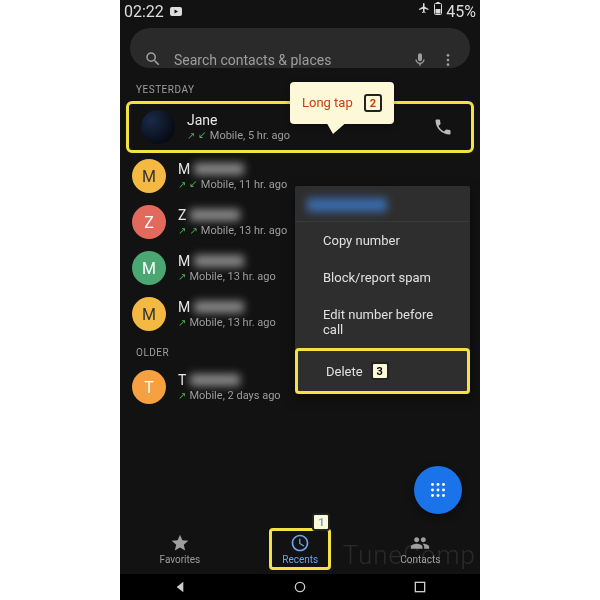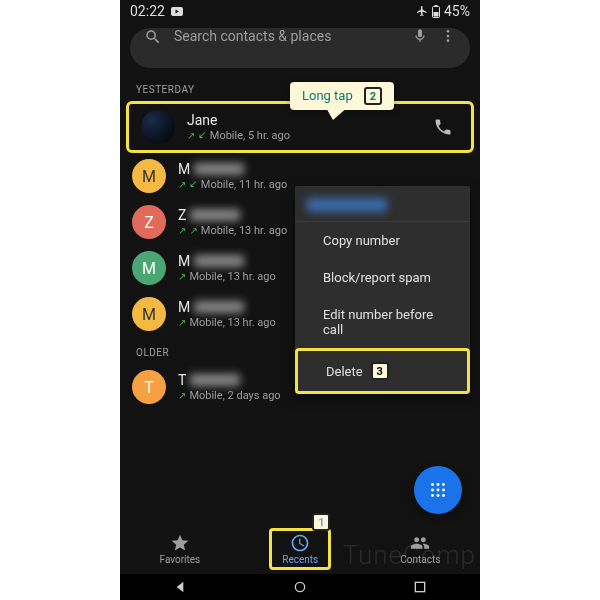--- a/index.html
+++ b/index.html
@@ -1,41 +1,41 @@
 <!DOCTYPE html>
 <html><head>
 <meta charset="utf-8">
 <style>
   * { margin: 0; padding: 0; box-sizing: border-box; font-family: Roboto, Arial, sans-serif; }
   body { background: #fff; width: 600px; height: 600px; position: relative; }
   .phone { position: absolute; left: 120px; top: 0; width: 360px; height: 600px; background: #121212; color: #e0e0e0; overflow: hidden; }
-  .status-bar { height: 22px; display: flex; justify-content: space-between; align-items: center; padding: 0 10px; font-size: 14px; color: #ddd; gap: 36px; }
+  .status-bar { height: 22px; display: flex; justify-content: space-between; align-items: center; padding: 0 4px; font-size: 16px; color: #ddd; gap: 36px; }
   .status-left { display: flex; align-items: center; gap: 6px; }
-  .status-right { display: flex; align-items: center; gap: 4px; }
-  .search-bar { margin: 6px 10px; height: 40px; background: #2a2a2a; border-radius: 20px; display: flex; align-items: flex-start; padding: 0 14px; gap: 12px; }
+  .status-right { display: flex; align-items: flex-start; gap: 4px; }
+  .search-bar { margin: 6px 10px; height: 40px; background: #2a2a2a; border-radius: 20px; display: flex; align-items: flex-end; padding: 0 14px; gap: 12px; }
   .search-text { flex: 1; color: #9e9e9e; font-size: 14px; }
   .section-header { font-size: 10px; letter-spacing: 0.5px; color: #9e9e9e; padding: 10px 16px 6px; }
   .call-row { display: flex; align-items: center; padding: 6px 12px; gap: 12px; position: relative; justify-content: space-between; }
   .avatar { width: 34px; height: 34px; border-radius: 50%; display: flex; align-items: center; justify-content: center; font-size: 16px; color: #fff; flex-shrink: 0; }
   .avatar.dark { background: radial-gradient(circle at 30% 30%, #1a2a4a, #000); }
   .avatar.yellow { background: #f4b942; color: #333; }
   .avatar.red { background: #e26a5c; }
   .avatar.green { background: #4aa673; }
   .avatar.orange { background: #f5a142; }
   .call-info { flex: 1; min-width: 0; }
   .call-name { font-size: 14px; color: #e8e8e8; line-height: 1.2; display: flex; align-items: center; gap: 4px; }
   .blur { filter: blur(4px); background: #888; color: transparent; border-radius: 2px; display: inline-block; width: 50px; height: 12px; vertical-align: middle; }
   .blur.wide { width: 80px; height: 14px; background: #3a6aaa; }
   .call-sub { font-size: 11px; color: #9e9e9e; margin-top: 1px; display: flex; align-items: center; gap: 3px; }
   .arrow { font-size: 10px; }
   .arrow.out { color: #4caf50; }
   .arrow.in { color: #4caf50; transform: rotate(180deg); display: inline-block; }
   .phone-icon { color: #bbb; padding: 0 6px; }
   .highlight-box { border: 3px solid #f4e242; border-radius: 6px; }
-  .tooltip { position: absolute; background: #fcf8d8; color: #0f766e; padding: 5px 12px; border-radius: 4px; font-size: 13px; z-index: 20; box-shadow: 0 2px 6px rgba(0,0,0,0.3); }
+  .tooltip { position: absolute; background: #fcf8d8; color: #c2410c; padding: 12px 12px; border-radius: 4px; font-size: 13px; z-index: 20; box-shadow: 0 2px 6px rgba(0,0,0,0.3); }
   .tooltip::after { content: ''; position: absolute; width: 0; height: 0; }
   .tooltip.t2::after { bottom: -10px; left: 35px; border-left: 8px solid transparent; border-right: 16px solid transparent; border-top: 14px solid #fcf8d8; }
   .num-badge { display: inline-flex; align-items: center; justify-content: center; width: 18px; height: 18px; border: 2.5px solid #222; border-radius: 3px; font-weight: bold; font-size: 11px; background: #fcf8d8; margin-left: 8px; }
   .context-menu { position: absolute; right: 10px; top: 186px; width: 175px; background: #2e2e2e; z-index: 15; box-shadow: 0 4px 12px rgba(0,0,0,0.5); border-radius: 2px; }
   .menu-header { padding: 8px 12px; border-bottom: 1px solid #3a3a3a; }
   .menu-item { padding: 11px 28px; font-size: 13px; color: #e0e0e0; }
   .menu-highlight { border: 3px solid #f4e242; border-radius: 4px; display: flex; align-items: center; justify-content: flex-start; }
   .fab { position: absolute; right: 18px; bottom: 86px; width: 48px; height: 48px; background: #1a73e8; border-radius: 50%; display: flex; align-items: center; justify-content: center; color: #fff; box-shadow: 0 3px 8px rgba(0,0,0,0.4); }
   .bottom-nav { position: absolute; bottom: 26px; left: 0; right: 0; height: 50px; display: flex; justify-content: space-around; align-items: center; background: #121212; }
   .nav-item { display: flex; flex-direction: column; align-items: center; gap: 1px; color: #9e9e9e; font-size: 10px; padding: 2px 10px; }

